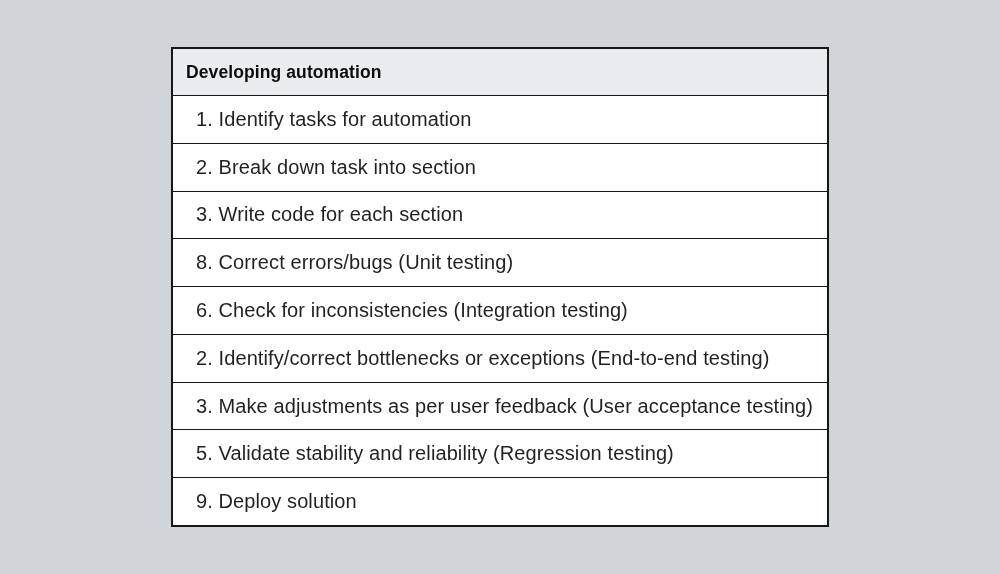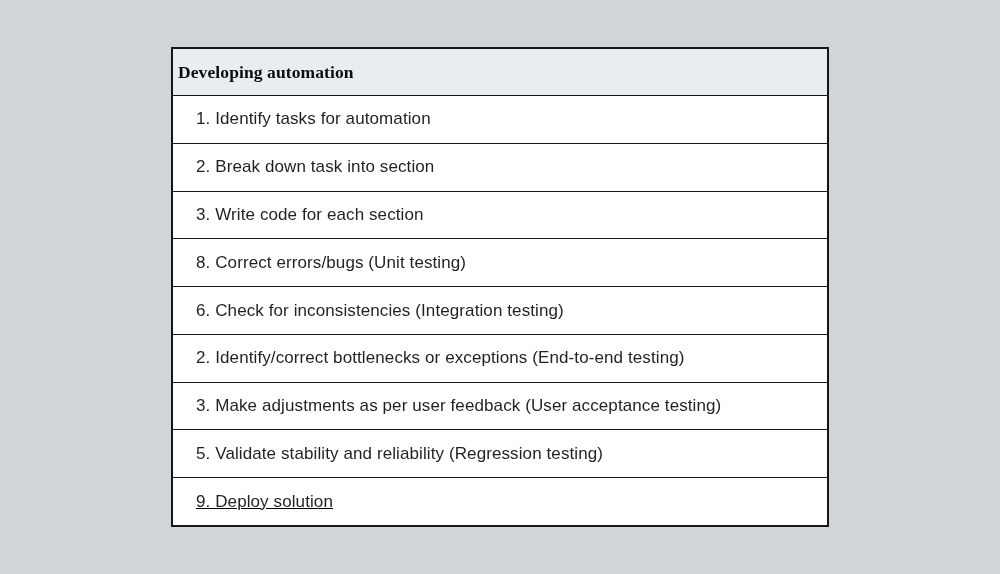--- a/index.html
+++ b/index.html
@@ -27,49 +27,47 @@
     display: flex;
     flex-direction: column;
     background: var(--row-background, #ffffff);
     border: 2px solid var(--border, #161616);
   }
 
   .table-header {
     flex: 0 0 47px;
     display: flex;
     align-items: center;
-    padding-left: 5px;
+    padding-left: 13px;
     background: var(--header-background, #e9edef);
     border-bottom: 1px solid var(--border, #161616);
-    font-family: Liberation Serif, serif;
   }
 
   .table-title {
     font-size: 17.5px;
     font-weight: 700;
     letter-spacing: 0.1px;
     color: #0c0d0e;
   }
 
   .table-row {
     flex: 1 1 auto;
     display: flex;
     align-items: center;
     padding-left: 23px;
     background: var(--row-background, #ffffff);
     border-bottom: 1px solid var(--border, #161616);
   }
 
   .table-row:last-child {
     border-bottom: none;
-    text-decoration: underline;
   }
 
   .row-text {
-    font-size: 17px;
+    font-size: 20px;
     font-weight: 400;
     color: var(--text, #1f2123);
     letter-spacing: 0.1px;
   }
 </style>
 </head>
 <body>
 
 <div class="page">
   <div class="process-table">

